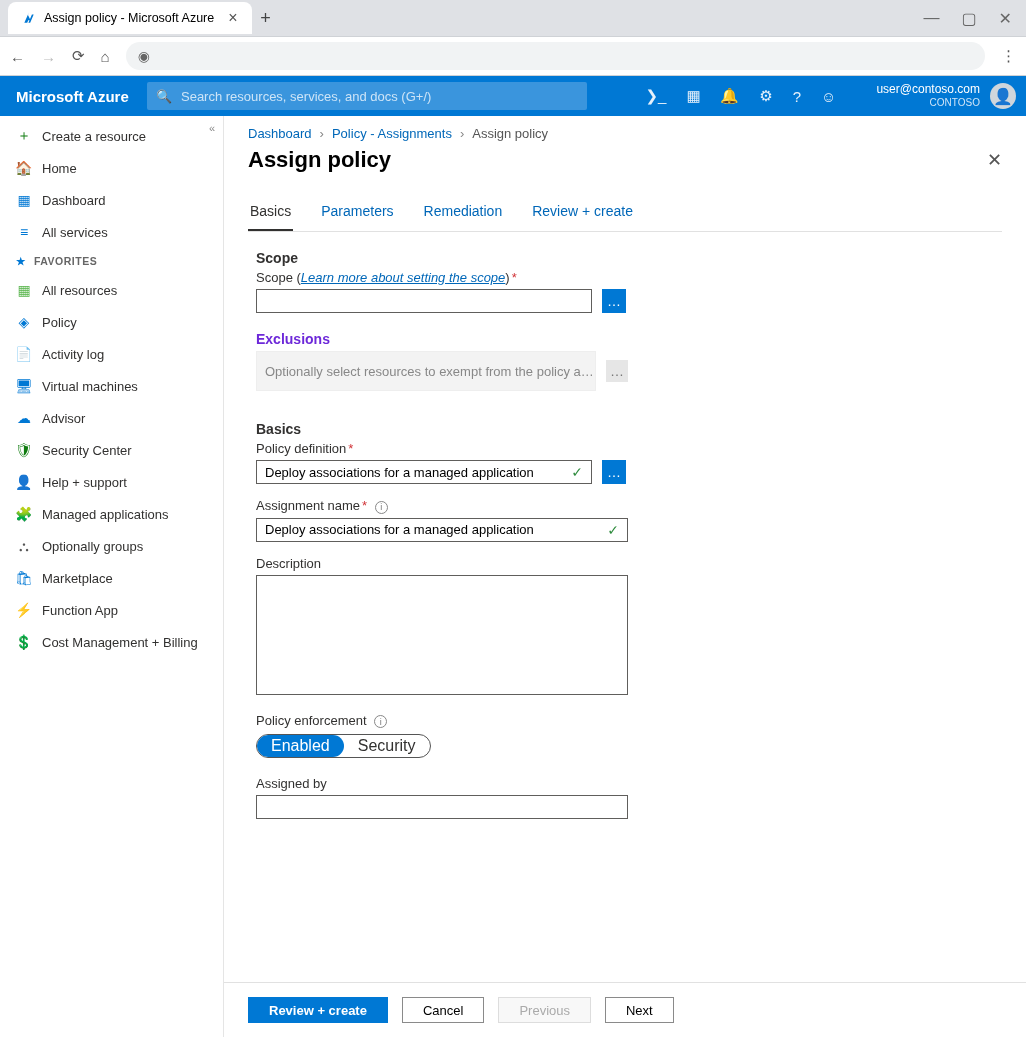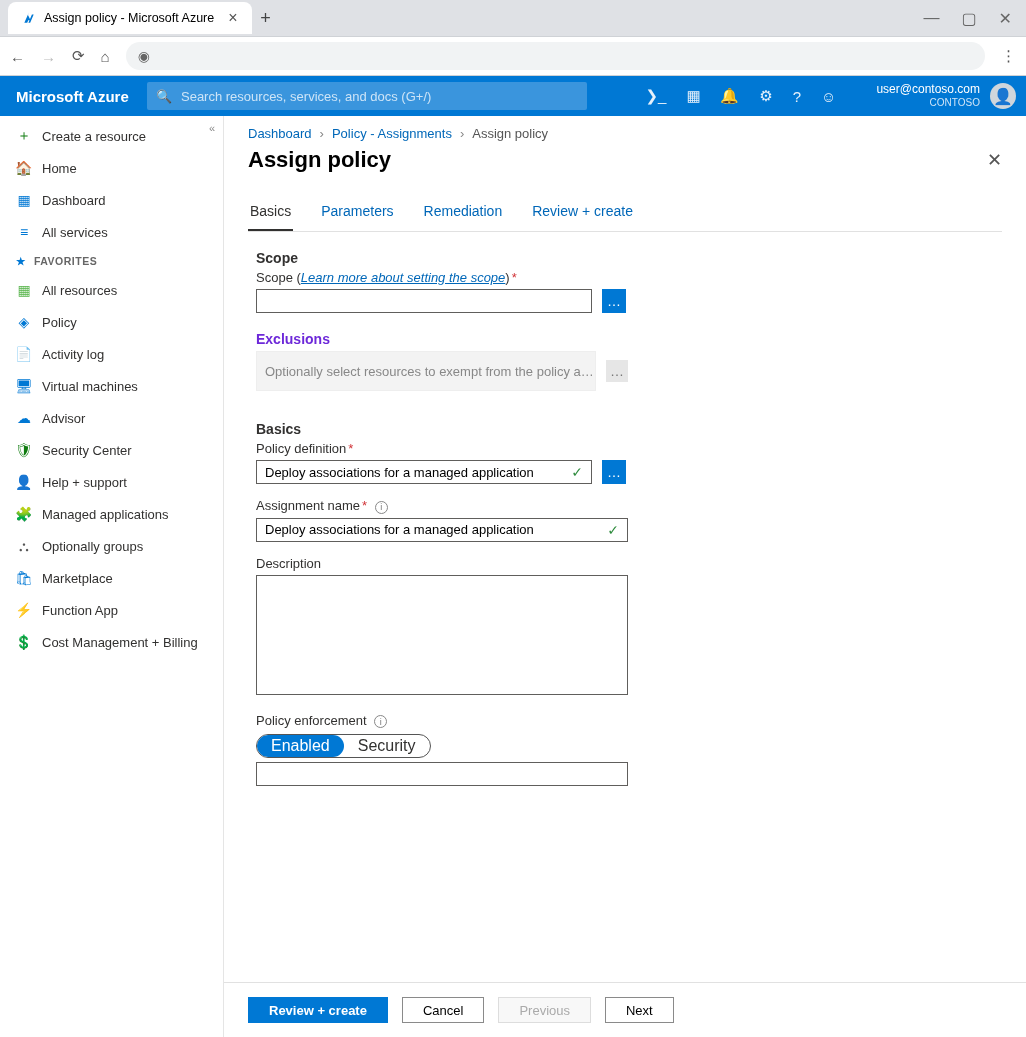--- a/index.html
+++ b/index.html
@@ -305,20 +305,21 @@
 
         <div class="lbl" style="margin-top:18px">
           <span>Policy enforcement</span>
           <span class="info-ico">i</span>
         </div>
         <div class="toggle">
           <span class="on">Enabled</span>
           <span class="off">Security</span>
         </div>
 
+        <div class="lbl" style="margin-top:18px">Assigned by</div>
         <div class="row-field">
           <input class="txt wide" value="" style="">
         </div>
       </div>
     </div>
 
     <div class="footer">
       <button class="btn primary">Review + create</button>
       <button class="btn">Cancel</button>
       <button class="btn disabled">Previous</button>

